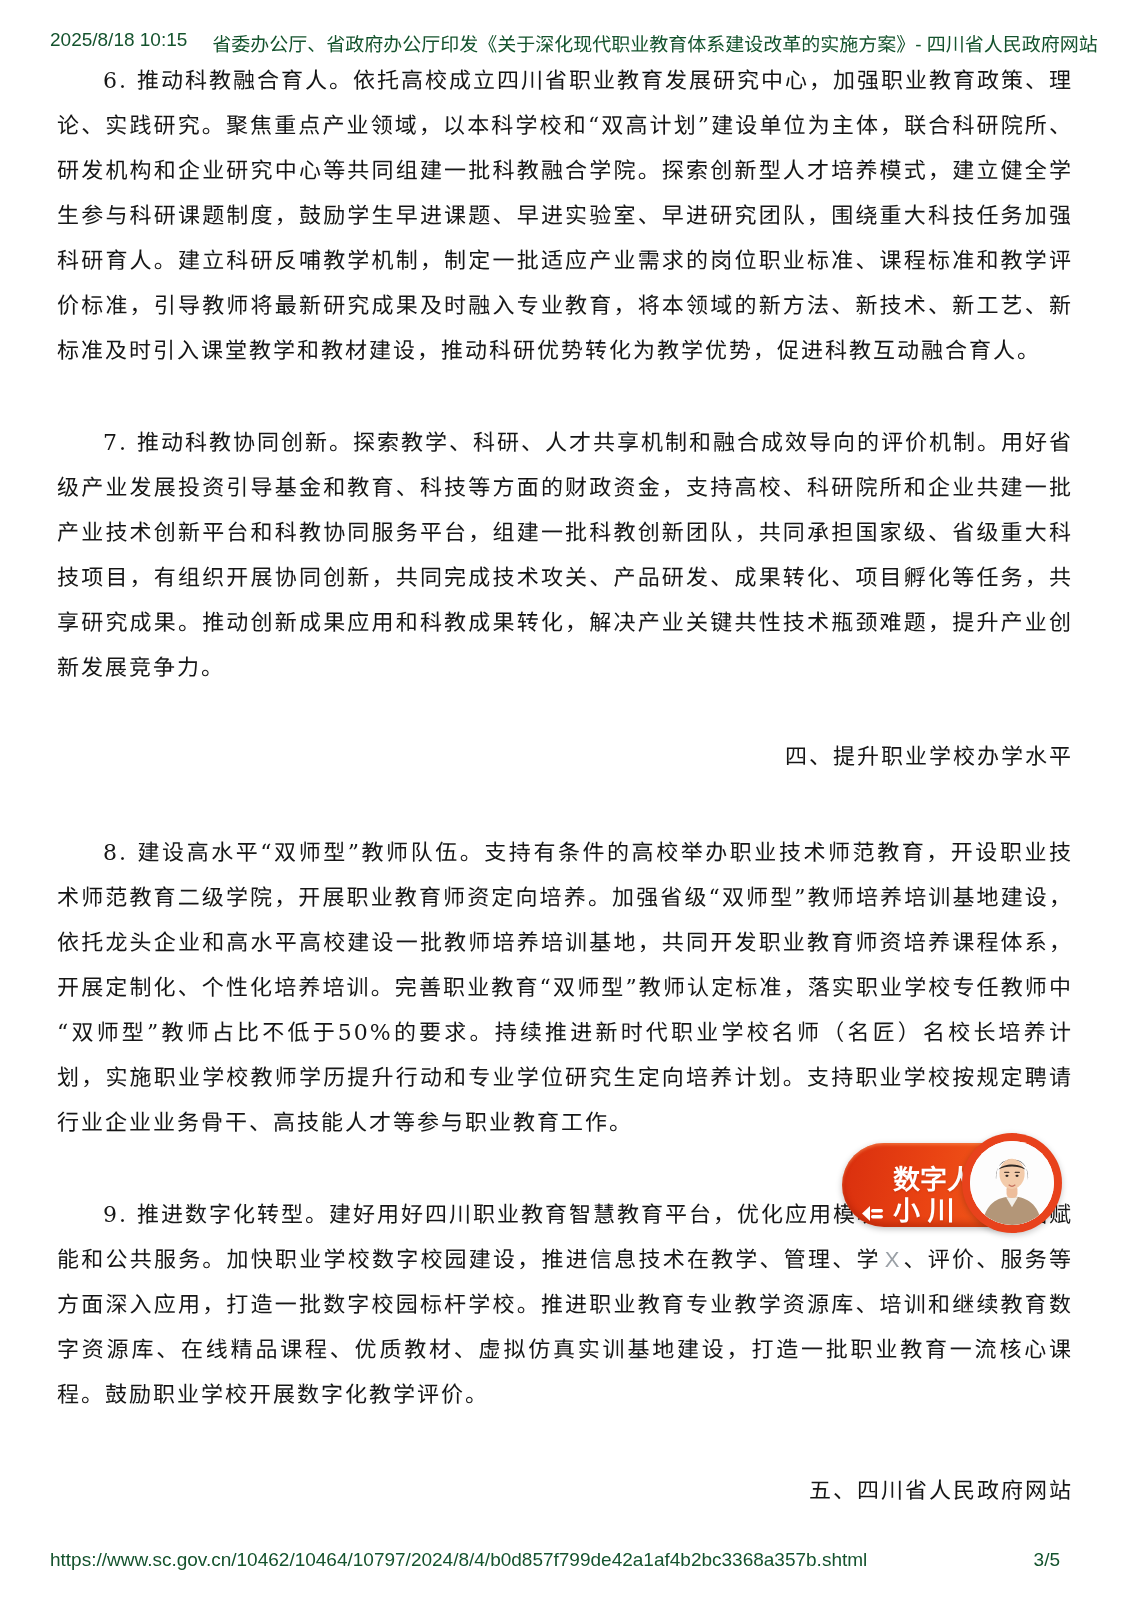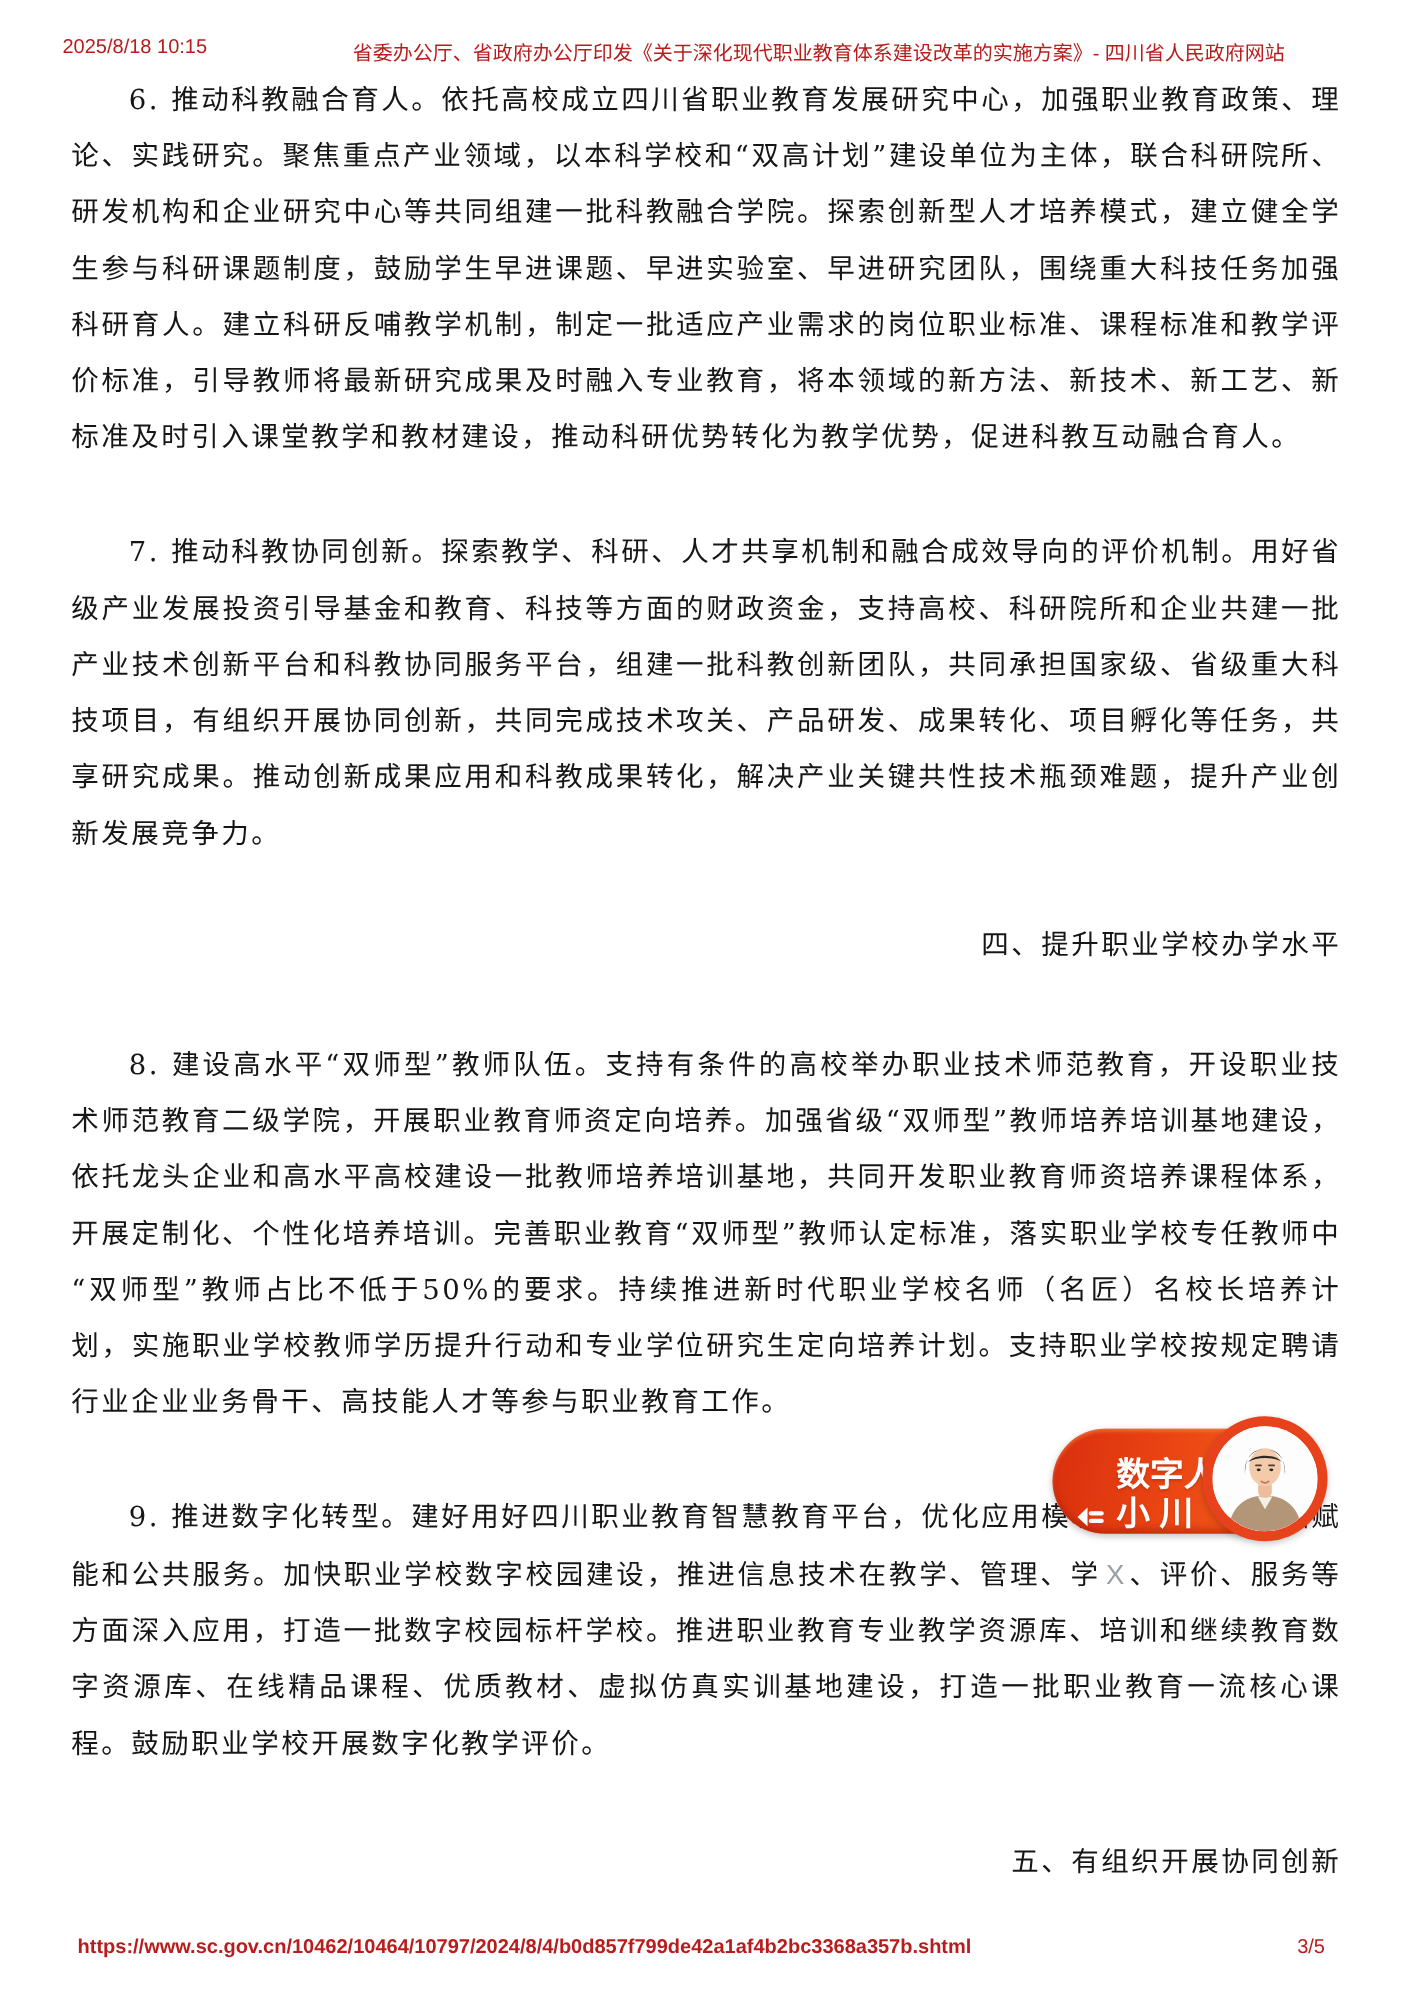--- a/index.html
+++ b/index.html
@@ -7,28 +7,28 @@
     width: 1130px; height: 1600px;
     position: relative;
     background: #ffffff;
     font-family: "Liberation Sans", sans-serif;
     overflow: hidden;
   }
 
   
   .print-meta {
     position: absolute;
-    font-size: 16px;
-    color: #b91c1c;
+    font-size: 19px;
+    color: #14532d;
     font-weight: 500;
     white-space: nowrap;
   }
   .hdr-datetime { left: 50px; top: 29px; }
   .hdr-title { left: 655px; top: 29px; transform: translateX(-50%); }
-  .ftr-url { left: 62px; top: 1549px; font-weight: 700; }
+  .ftr-url { left: 50px; top: 1549px; font-weight: 400; }
   .ftr-page { right: 70px; top: 1549px; font-weight: 400; margin-left: 33px; }
 
   
   .body-para, .body-heading {
     position: absolute;
     left: 57px;
     width: 1016px;
     margin: 0;
     font-family: "DejaVu Serif", "Liberation Serif", serif;
     font-size: 22px;
@@ -120,21 +120,21 @@
 <p id="para6" class="body-para">6. 推动科教融合育人。依托高校成立四川省职业教育发展研究中心，加强职业教育政策、理论、实践研究。聚焦重点产业领域，以本科学校和“双高计划”建设单位为主体，联合科研院所、研发机构和企业研究中心等共同组建一批科教融合学院。探索创新型人才培养模式，建立健全学生参与科研课题制度，鼓励学生早进课题、早进实验室、早进研究团队，围绕重大科技任务加强科研育人。建立科研反哺教学机制，制定一批适应产业需求的岗位职业标准、课程标准和教学评价标准，引导教师将最新研究成果及时融入专业教育，将本领域的新方法、新技术、新工艺、新标准及时引入课堂教学和教材建设，推动科研优势转化为教学优势，促进科教互动融合育人。</p>
 
 <p id="para7" class="body-para">7. 推动科教协同创新。探索教学、科研、人才共享机制和融合成效导向的评价机制。用好省级产业发展投资引导基金和教育、科技等方面的财政资金，支持高校、科研院所和企业共建一批产业技术创新平台和科教协同服务平台，组建一批科教创新团队，共同承担国家级、省级重大科技项目，有组织开展协同创新，共同完成技术攻关、产品研发、成果转化、项目孵化等任务，共享研究成果。推动创新成果应用和科教成果转化，解决产业关键共性技术瓶颈难题，提升产业创新发展竞争力。</p>
 
 <h2 id="heading4" class="body-heading">四、提升职业学校办学水平</h2>
 
 <p id="para8" class="body-para">8. 建设高水平“双师型”教师队伍。支持有条件的高校举办职业技术师范教育，开设职业技术师范教育二级学院，开展职业教育师资定向培养。加强省级“双师型”教师培养培训基地建设，依托龙头企业和高水平高校建设一批教师培养培训基地，共同开发职业教育师资培养课程体系，开展定制化、个性化培养培训。完善职业教育“双师型”教师认定标准，落实职业学校专任教师中“双师型”教师占比不低于50%的要求。持续推进新时代职业学校名师（名匠）名校长培养计划，实施职业学校教师学历提升行动和专业学位研究生定向培养计划。支持职业学校按规定聘请行业企业业务骨干、高技能人才等参与职业教育工作。</p>
 
 <p id="para9" class="body-para"><span>9. 推进数字化转型。建好用好四川职业教育智慧教育平台，优化应用模块功能，强化数据赋能和公共服务。加快职业学校数字校园建设，推进信息技术在教学、管理、学</span><span class="missing-glyph">X</span><span>、评价、服务等方面深入应用，打造一批数字校园标杆学校。推进职业教育专业教学资源库、培训和继续教育数字资源库、在线精品课程、优质教材、虚拟仿真实训基地建设，打造一批职业教育一流核心课程。鼓励职业学校开展数字化教学评价。</span></p>
 
-<h2 id="heading5" class="body-heading">五、有组织开展协同创新</h2>
+<h2 id="heading5" class="body-heading">五、四川省人民政府网站</h2>
 
 <div class="assistant-widget">
   <div class="assistant-pill">
     <svg class="collapse-icon" viewBox="0 0 27 27" aria-hidden="true">
       <polygon points="11,6 3,13.5 11,21" fill="#ffffff"></polygon>
       <rect x="12" y="9" width="12" height="3.4" rx="1.7" fill="#ffffff"></rect>
       <rect x="12" y="15" width="12" height="3.4" rx="1.7" fill="#ffffff"></rect>
     </svg>
     <span class="assistant-label">
       <span>数字人</span>

